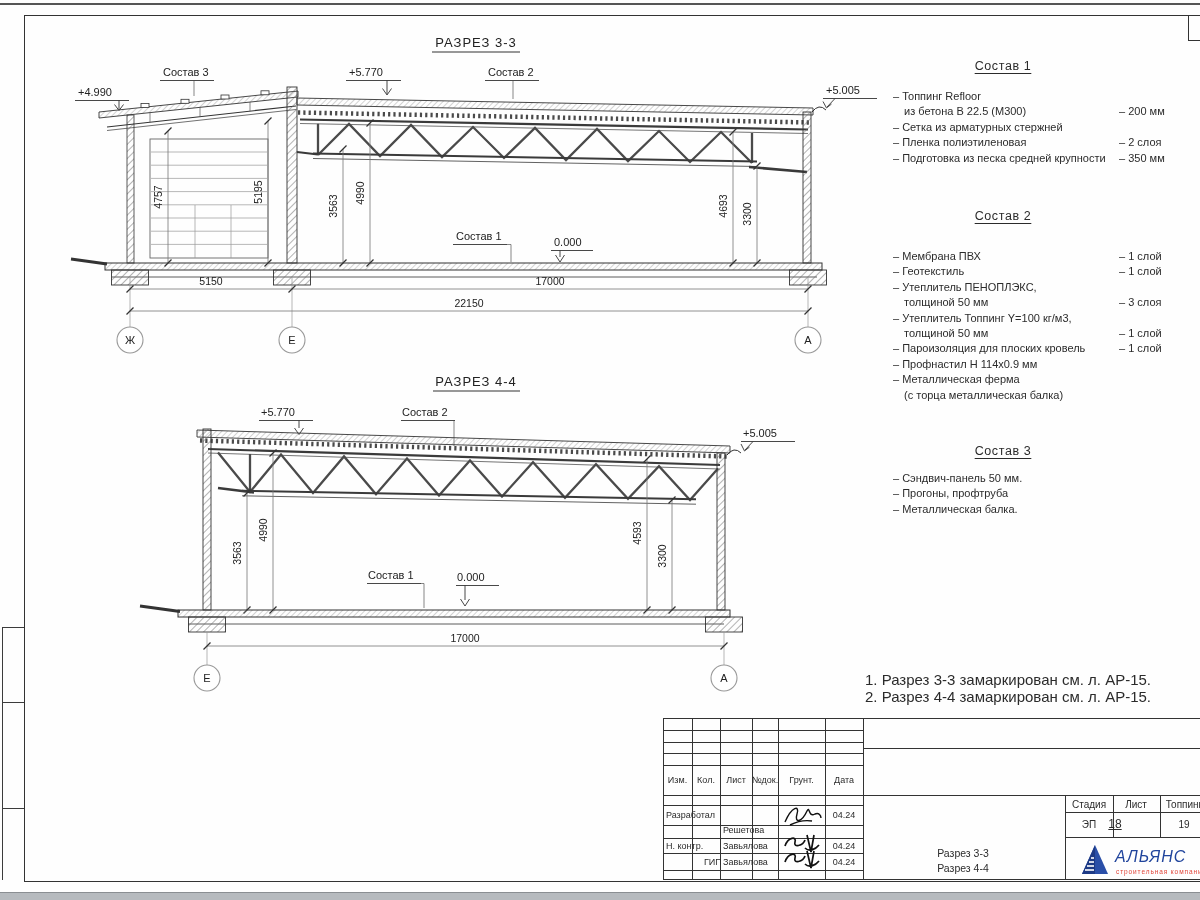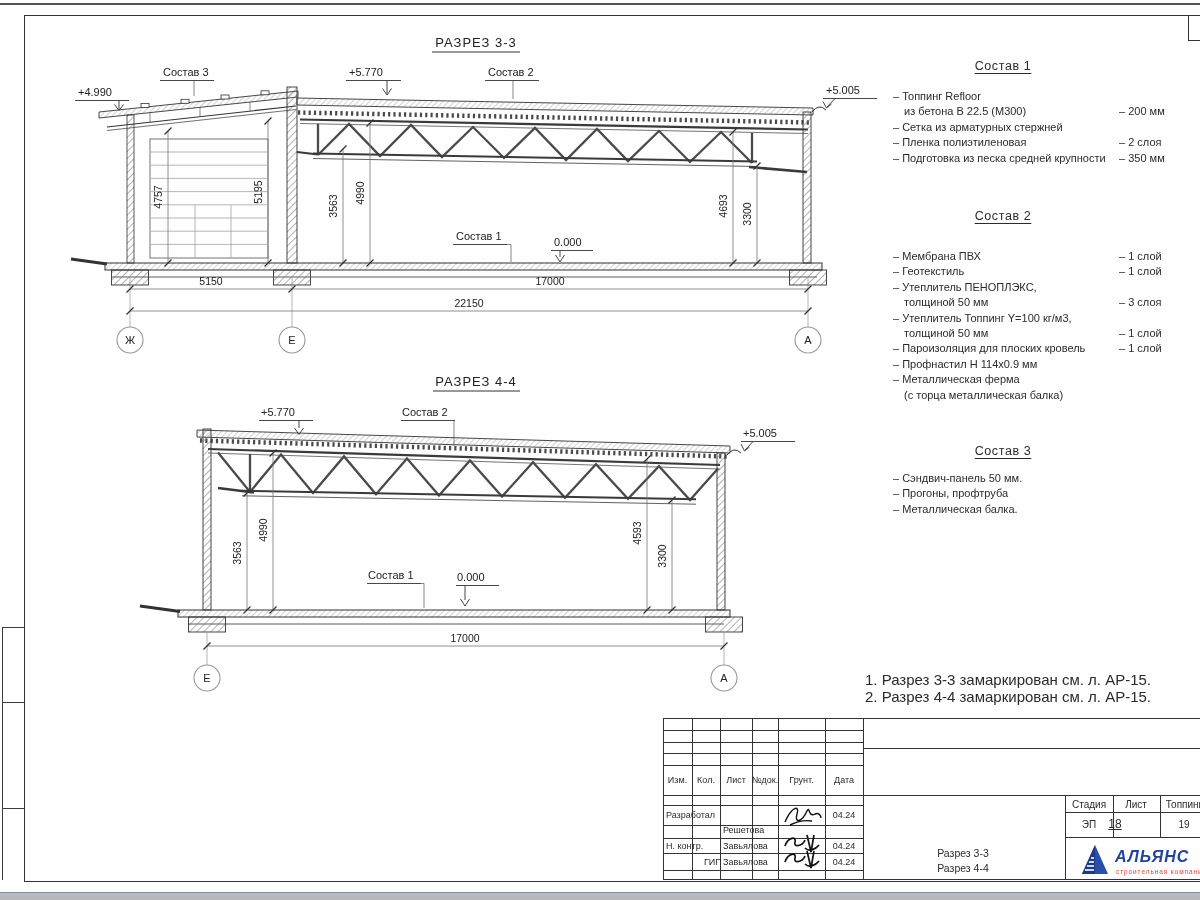--- a/index.html
+++ b/index.html
@@ -21,21 +21,21 @@
   .comp-row{position:relative;height:15.4px;white-space:nowrap;line-height:15.4px;}
   .comp-row.indent{padding-left:11px;}
   .comp-row .qty{position:absolute;left:226px;top:0;}
   .notes{position:absolute;left:865px;top:672px;font-size:15px;line-height:16.5px;}
   
   .tb{position:absolute;left:663px;top:718px;width:624px;height:162px;font-size:9px;}
   .tb .h{position:absolute;height:1.2px;background:#333;}
   .tb .v{position:absolute;width:1.2px;background:#333;}
   .tb .c{position:absolute;transform:translate(-50%,-50%);white-space:nowrap;}
   .tb .cl{position:absolute;transform:translate(0,-50%);white-space:nowrap;}
-  .logo-word{position:absolute;left:452px;top:130px;font-size:16px;font-weight:bold;
+  .logo-word{position:absolute;left:452px;top:130px;font-size:16px;font-weight:normal;
              color:#20449c;letter-spacing:1px;font-style:italic;}
   .logo-sub{position:absolute;left:453px;top:150px;font-size:6.5px;color:#e04438;letter-spacing:.9px;white-space:nowrap;}
   .doc-title{position:absolute;left:230px;top:128px;width:140px;text-align:center;font-size:10.5px;line-height:15px;}
 </style>
 </head>
 <body>
 
 <div class="page">
 
   <div class="page-top-edge"></div>

